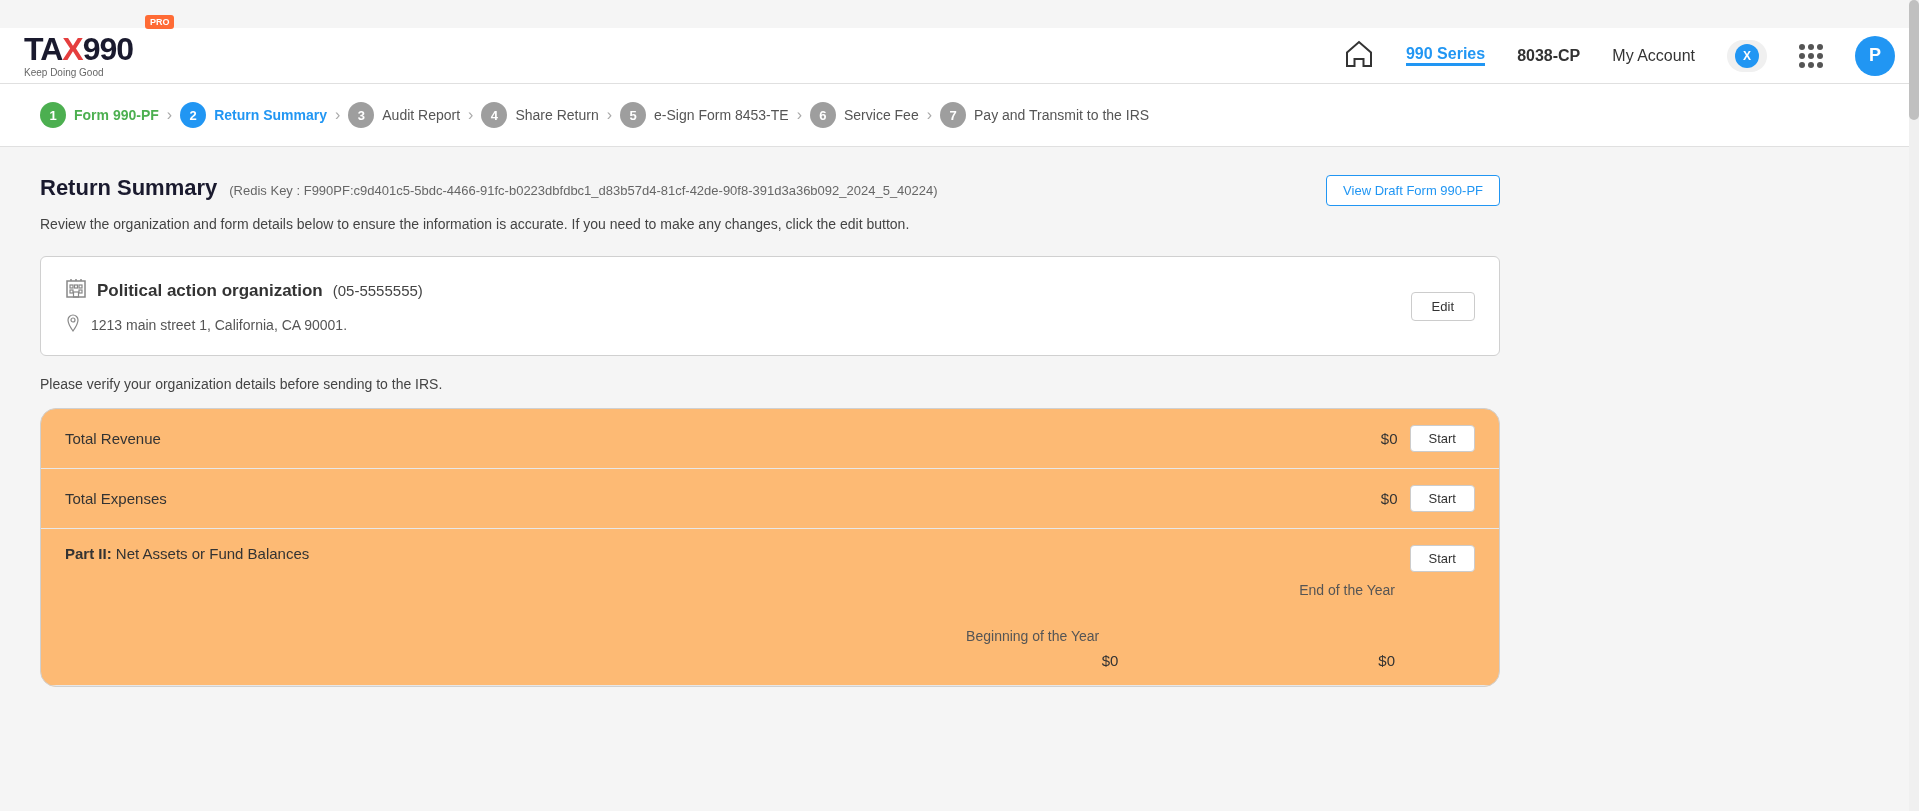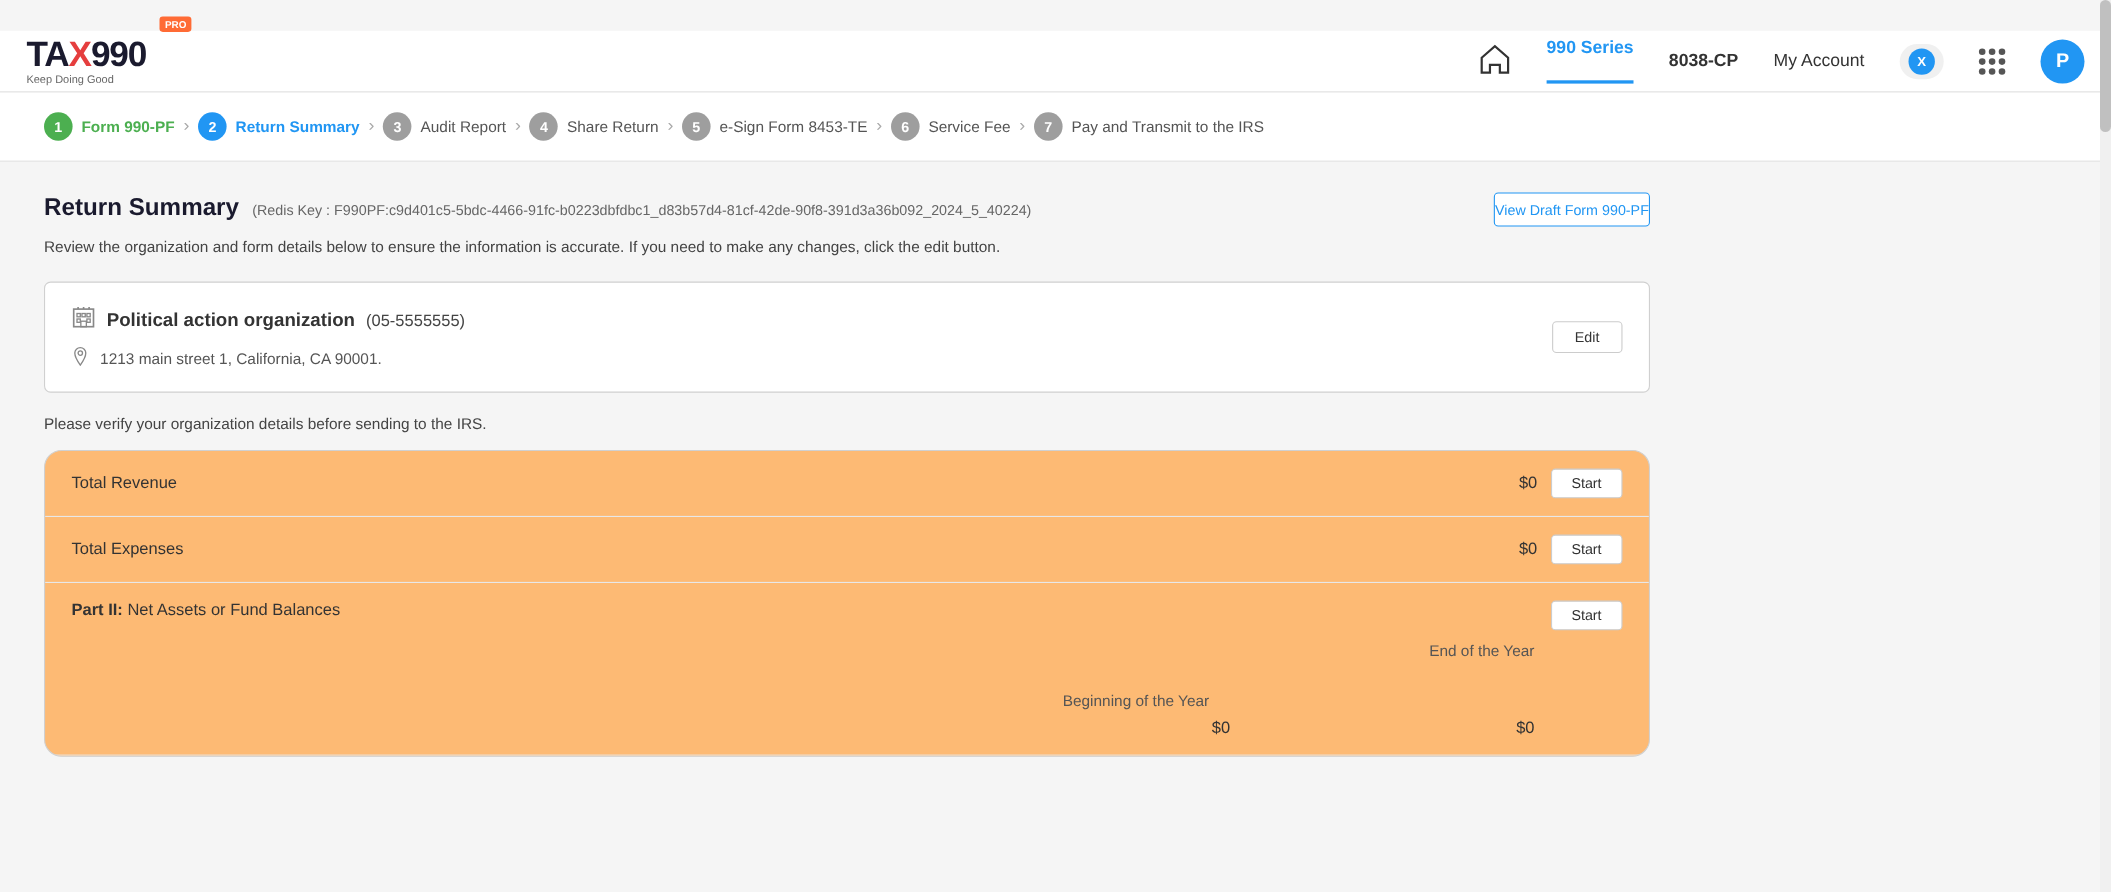--- a/index.html
+++ b/index.html
@@ -49,21 +49,21 @@
       align-items: center;
       gap: 32px;
       margin-left: auto;
     }
     .nav-link-990 {
       color: #2196f3;
       font-size: 16px;
       font-weight: 600;
       text-decoration: none;
       border-bottom: 3px solid #2196f3;
-      padding-bottom: 20px;
+      padding-bottom: 0;
     }
     .nav-link-8038 {
       color: #333;
       font-size: 16px;
       font-weight: 600;
       text-decoration: none;
     }
     .nav-my-account {
       color: #333;
       font-size: 16px;
@@ -178,21 +178,21 @@
       display: flex;
       align-items: flex-start;
       justify-content: space-between;
       margin-bottom: 10px;
     }
     .title-left { display: flex; flex-wrap: wrap; align-items: baseline; gap: 0; }
     .view-draft-btn {
       border: 1px solid #2196f3;
       background: #fff;
       color: #2196f3;
-      padding: 7px 0;
+      padding: 7px 16px;
       border-radius: 4px;
       font-size: 13px;
       cursor: pointer;
       white-space: nowrap;
       flex-shrink: 0;
     }
     .subtitle {
       font-size: 14px;
       color: #444;
       margin-bottom: 24px;

